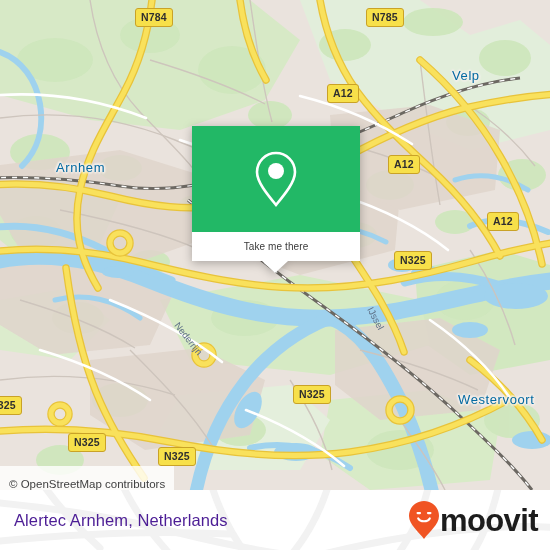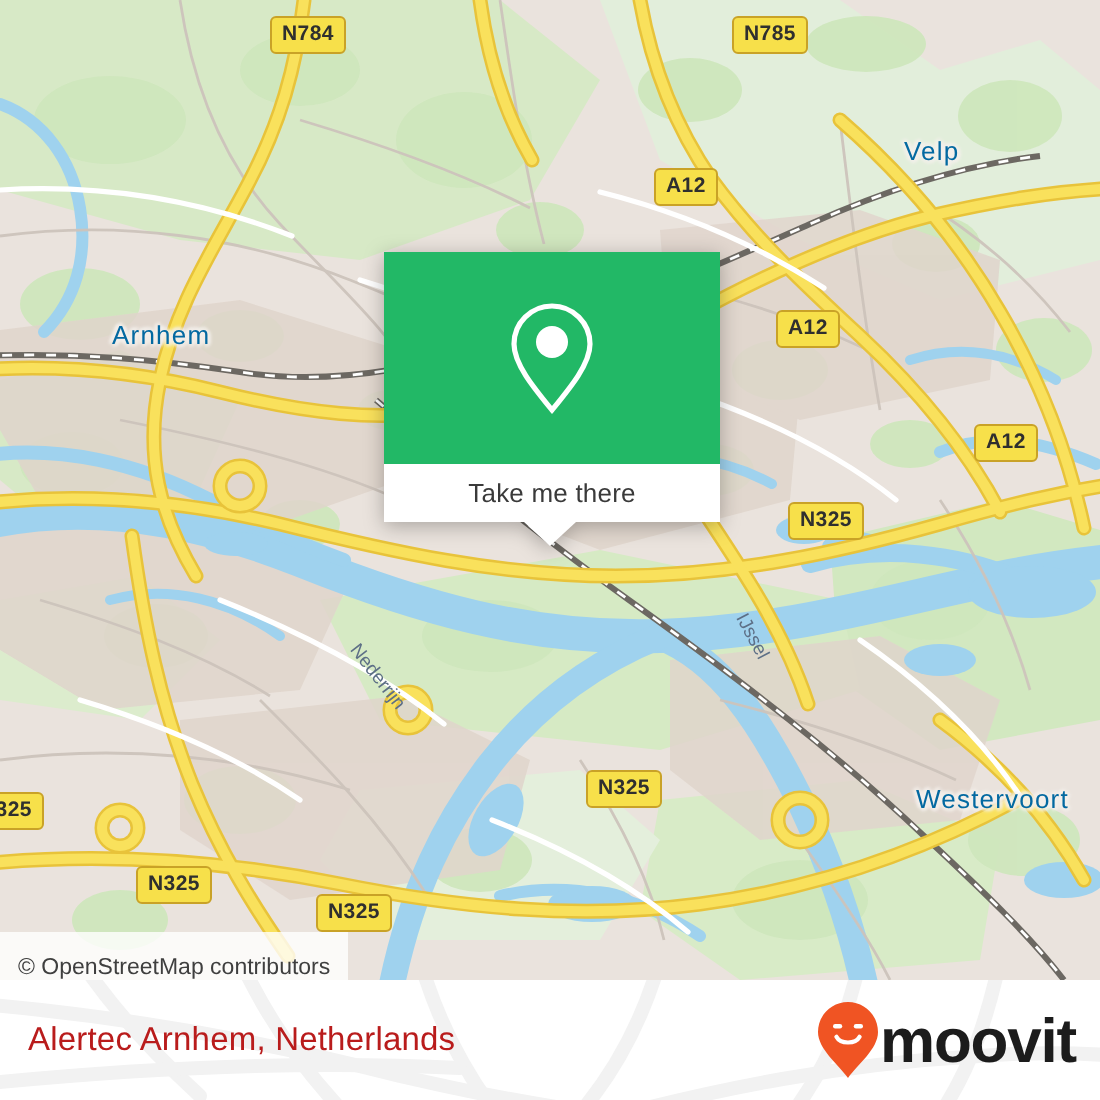--- a/index.html
+++ b/index.html
@@ -77,21 +77,21 @@
   }
   #popup-action {
     background: #ffffff;
     height: 29px;
     display: flex;
     align-items: center;
     justify-content: center;
   }
   #popup-action-label {
     color: #3a3a3a;
-    font-size: 13px;
+    font-size: 10px;
     letter-spacing: 0.1px;
   }
   #popup-tail {
     position: absolute;
     left: 70px; top: 135px;
     width: 0; height: 0;
     border-left: 13px solid transparent;
     border-right: 13px solid transparent;
     border-top: 12px solid #ffffff;
   }
@@ -120,21 +120,21 @@
   }
   #footer-watermark {
     position: absolute; left: 0; top: 0;
     opacity: 1;
   }
   #footer-title {
     position: absolute;
     left: 14px; top: 0;
     height: 60px;
     display: flex; align-items: center;
-    color: #b91c1c;
+    color: #4c1d95;
     font-size: 16.5px;
     letter-spacing: 0.1px;
     white-space: nowrap;
   }
   #brand {
     position: absolute;
     right: 12px; top: 0;
     height: 60px;
     display: flex; align-items: center; gap: 0;
   }

